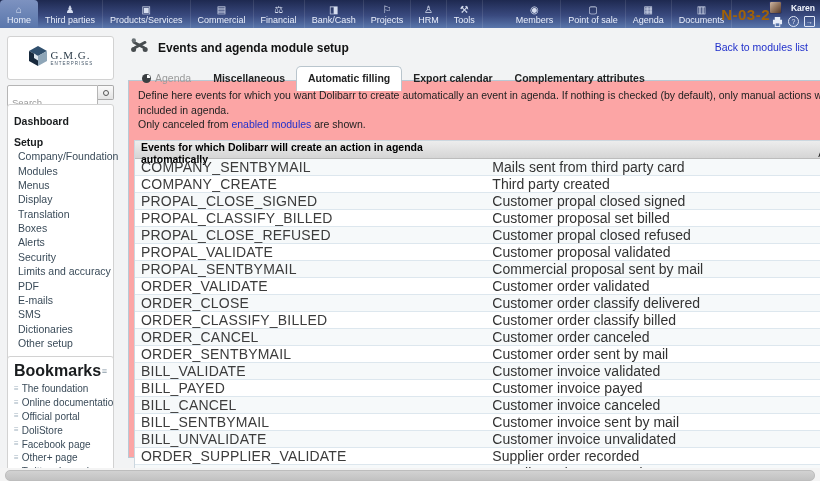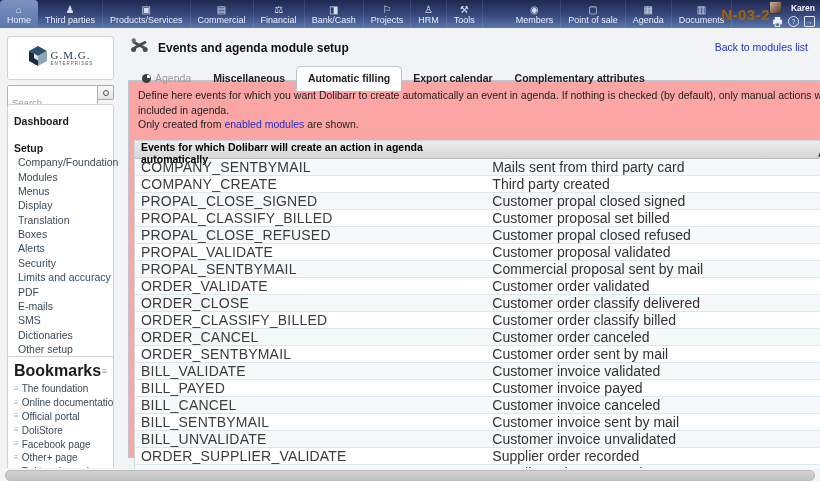--- a/index.html
+++ b/index.html
@@ -51,21 +51,21 @@
   #logo-sub{font-size:4.5px;color:#46586a;letter-spacing:1px;margin-top:1px}
   #search-row{position:absolute;left:7px;top:85px;width:107px;height:17px;display:flex}
   #search-input{flex:1;width:84px;height:15px;border:1px solid #b5b5b5;border-radius:2px 0 0 2px;
     font-size:9.5px;padding:16px 4px;color:#444;box-sizing:border-box;background:#fff;
     font-family:"Liberation Sans",sans-serif}
   #search-input::placeholder{color:#999}
   #search-btn{width:16px;height:15px;border:1px solid #aaa;border-left:none;background:linear-gradient(#fbfbfb,#e3e3e3);
     border-radius:0 2px 2px 0;display:flex;align-items:center;justify-content:center;cursor:pointer;box-sizing:border-box}
   #search-btn .dot{width:4px;height:4px;border-radius:50%;border:1.5px solid #555}
   #side-menu{left:7px;top:104px;width:107px;padding:4px 0 5px}
-  .shead{font-size:10.5px;font-weight:bold;color:#191c1e;padding:2px 6px 1px;margin-top:12px;cursor:pointer;white-space:nowrap}
+  .shead{font-size:10.5px;font-weight:bold;color:#191c1e;padding:2px 6px 1px;margin-top:6px;cursor:pointer;white-space:nowrap}
   .shead:first-child{margin-top:4px}
   .sitem{font-size:10.5px;color:#3a4b59;padding:1.2px 4px 1.2px 10px;cursor:pointer;white-space:nowrap}
   #bookmarks-box{left:7px;top:356px;width:107px;height:116px;padding:4px 0;overflow:hidden}
   #bm-head{display:flex;align-items:center;justify-content:space-between;padding:1px 6px 2px}
   #bm-title{font-size:16px;font-weight:bold;color:#191c1e}
   #bm-icon{font-size:9px;color:#8a9aa8;cursor:pointer}
   .bmitem{display:flex;align-items:center;gap:3px;font-size:10px;color:#3a4b59;padding:1.4px 4px 1.4px 6px;cursor:pointer;white-space:nowrap}
   .bmitem .bic{font-size:8px;color:#9fb0bd;line-height:8px}
   
   #main-title-row{position:absolute;left:130px;top:37px;display:flex;align-items:center;gap:9px}
@@ -292,21 +292,21 @@
       <span data-name="tab-label-export-calendar">Export calendar</span>
     </div>
     <div class="tab" data-name="tab-complementary-attributes">
       <span data-name="tab-label-complementary-attributes">Complementary attributes</span>
     </div>
   </div>
 
 <div id="content-box" data-name="content-panel">
   <div id="notice" data-name="notice-text">
     <span data-name="notice-line1">Define here events for which you want Dolibarr to create automatically an event in agenda. If nothing is checked (by default), only manual actions will be included in agenda.</span><br>
-    <span data-name="notice-line2-prefix">Only created from </span><span class="bluelink" data-name="enabled-modules-link">enabled modules</span><span data-name="notice-line2-suffix"> are shown.</span>
+    <span data-name="notice-line2-prefix">Only canceled from </span><span class="bluelink" data-name="enabled-modules-link">enabled modules</span><span data-name="notice-line2-suffix"> are shown.</span>
   </div>
   <div id="etable" data-name="events-table">
     <div id="thead" data-name="events-table-header">
       <span data-name="events-table-title">Events for which Dolibarr will create an action in agenda automatically</span>
       <span></span>
       <span class="allnone" data-name="all-none-toggle">All/None</span>
     </div>
     <div id="tbody" data-name="events-table-body">
         <div class="trow odd" data-name="table-row">
           <span class="cell-code" data-name="event-code">COMPANY_SENTBYMAIL</span>

